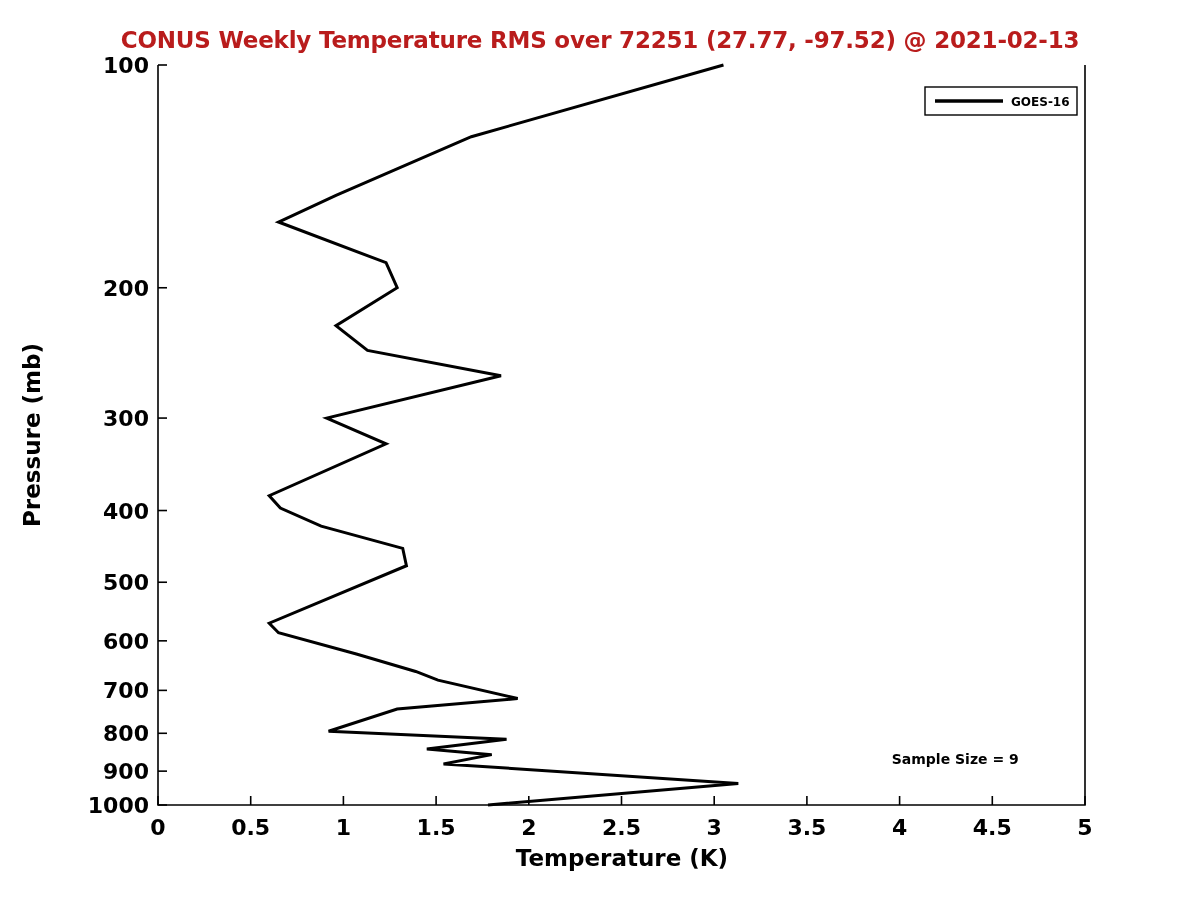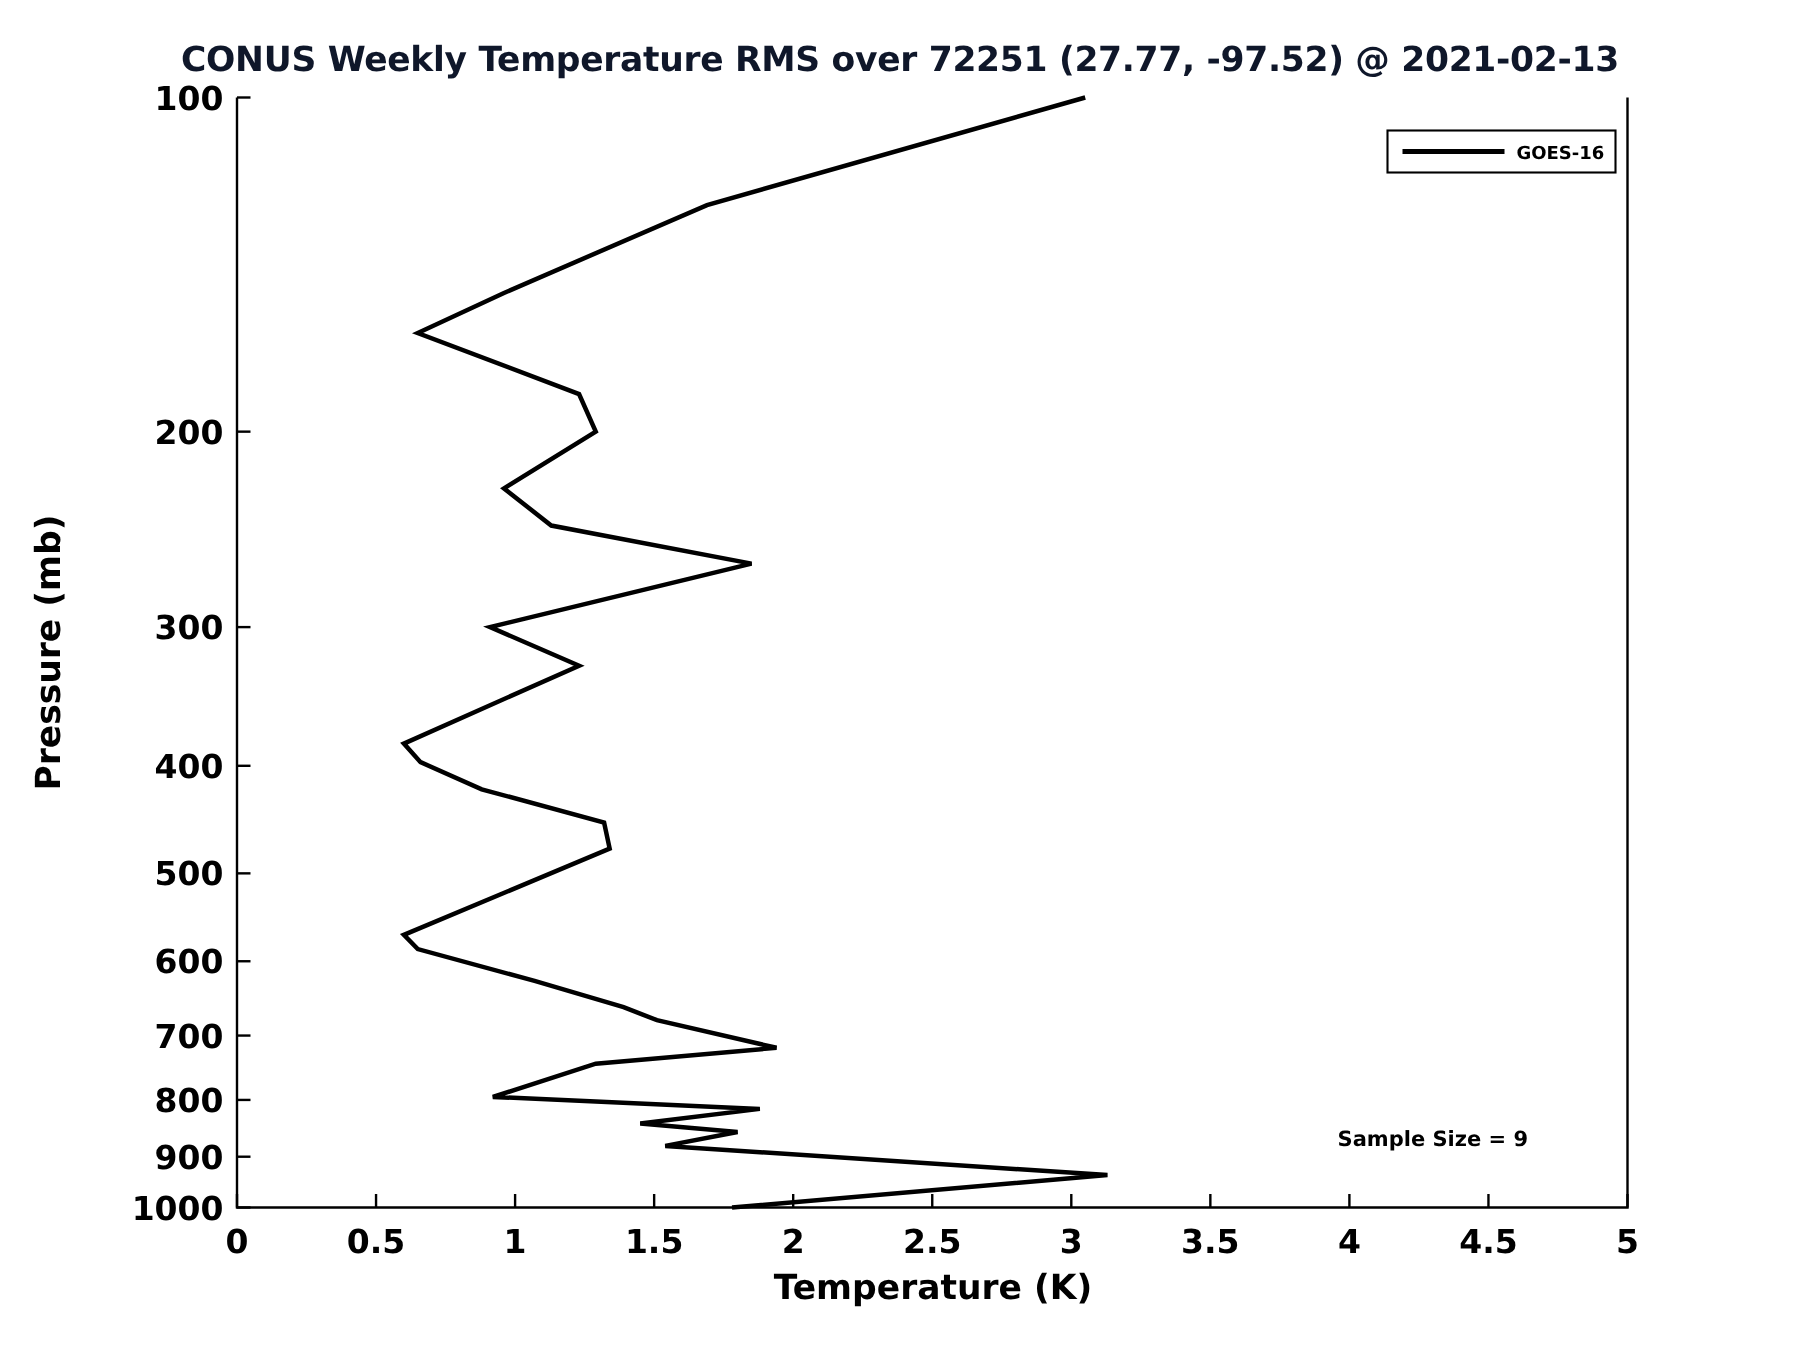--- a/index.html
+++ b/index.html
@@ -20,21 +20,21 @@
     background: #ffffff;
   }
   #chart-title {
     position: absolute;
     left: 0;
     top: 27px;
     width: 1200px;
     text-align: center;
     font-size: 23px;
     font-weight: bold;
-    color: #0f172a;
+    color: #b91c1c;
     letter-spacing: -0.2px;
     white-space: nowrap;
   }
   #plot-svg {
     position: absolute;
     left: 0;
     top: 0;
   }
   .tick-label-y {
     font-family: "DejaVu Sans", sans-serif;

